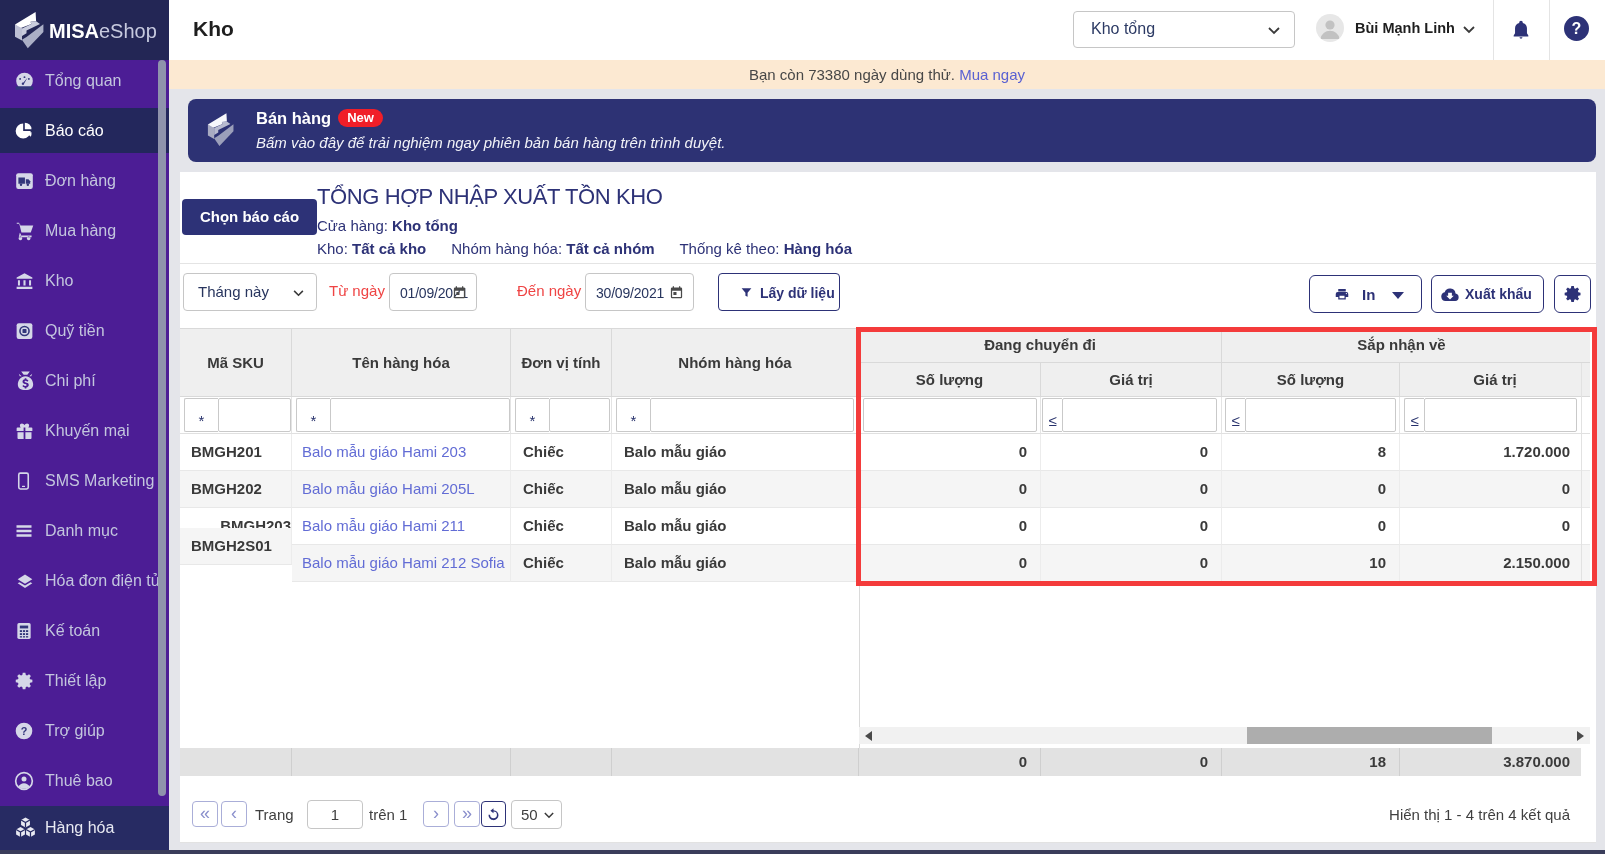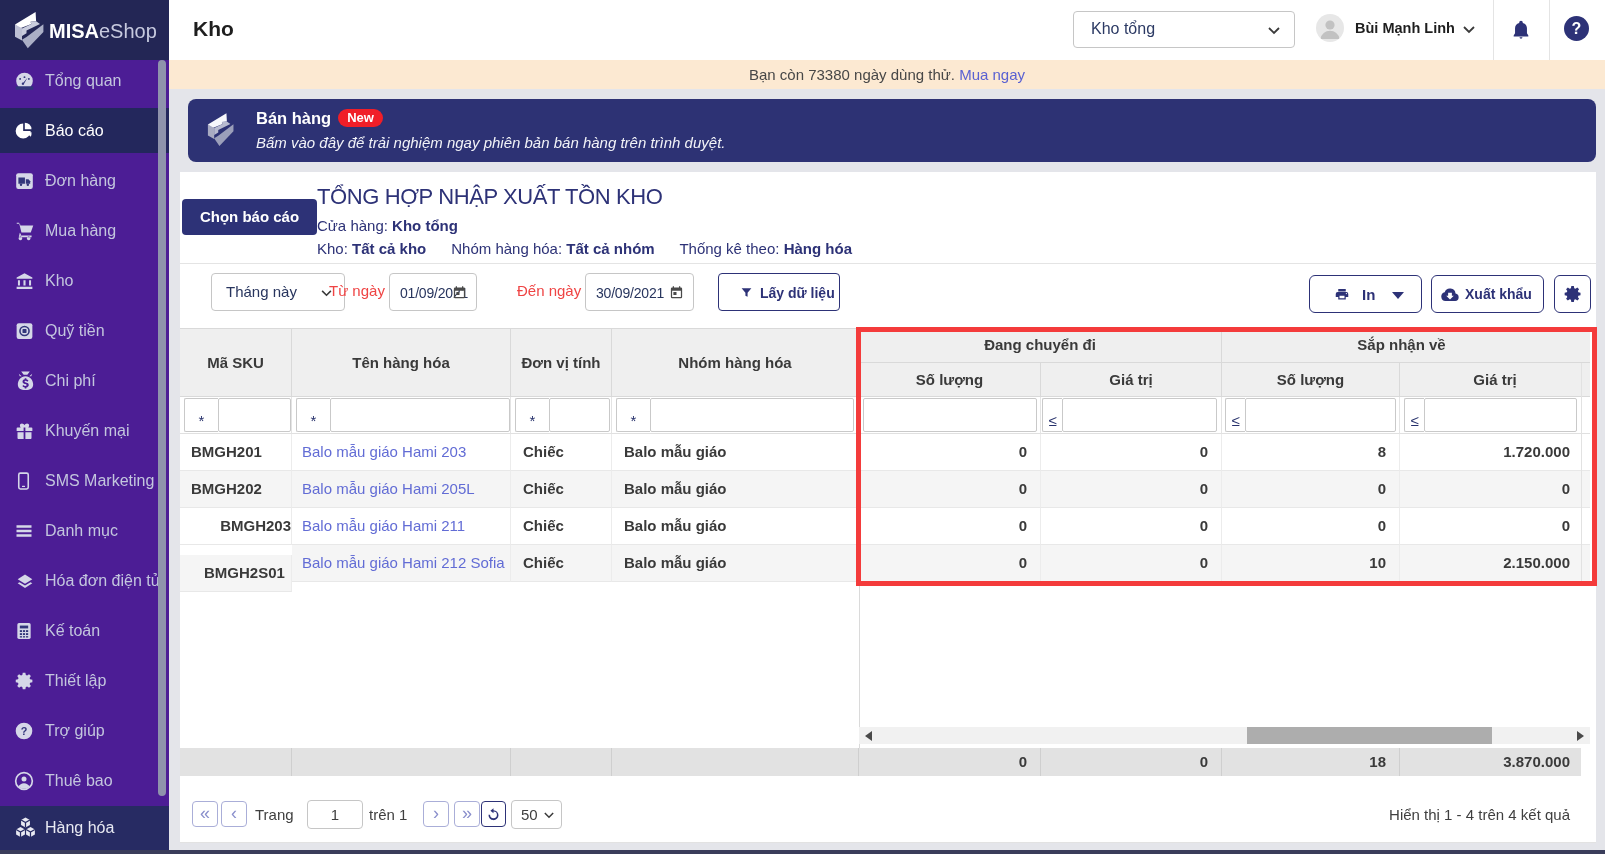--- a/index.html
+++ b/index.html
@@ -40,21 +40,21 @@
 #btnchon { position:absolute; left:2px; top:27px; width:135px; height:36px; line-height:36px; }
 
 #titleblock { position:absolute; left:137px; top:12px; width:1279px; color:#2D3277; }
 #title1 { font-size:22px; letter-spacing:-0.4px; }
 #title2 { font-size:15px; margin-top:7px; }
 #title3 { font-size:15px; margin-top:6px; }
 #titleblock b { font-weight:bold; }
 
 
 .fld { position:absolute; top:101px; height:38px; border:1px solid #C6C6C6; border-radius:4px; background:#fff; font-size:15px; color:#28355E; }
-#fsel { left:3px; width:134px;margin-left:28px; }
+#fsel { left:3px; width:134px; }
 #fsel span { position:absolute; left:14px; top:9px; }
 .flbl { position:absolute; top:110px; font-size:15px; color:#ef4444; }
 .dateinp span { position:absolute; left:10px; top:11px; font-size:14px; letter-spacing:-0.2px; }
 #btnlay { position:absolute; left:538px; top:101px; width:122px; height:38px; border:1px solid #2D3277; border-radius:4px; background:#fff; color:#2D3277; font-weight:bold; font-size:15px; }
 #btnlay span { position:absolute; left:41px; top:11px; white-space:nowrap; font-size:14px; }
 
 .obtn { position:absolute; top:103px; height:38px; border:1px solid #2D3277; border-radius:6px; background:#fff; color:#2D3277; font-weight:bold; font-size:14px; }
 
 
 .cell { position:absolute; overflow:hidden; font-size:15px; color:#3A3A3A; }
@@ -381,21 +381,21 @@
 
   <div class="cell dcell" style="left:0;top:336px;width:112px;height:37px;line-height:36px;padding-left:11px;text-align:right;">BMGH203</div>
   <div class="cell dcell link" style="left:112px;top:336px;width:219px;height:37px;line-height:36px;padding-left:10px;">Balo mẫu giáo Hami 211</div>
   <div class="cell dcell" style="left:331px;top:336px;width:101px;height:37px;line-height:36px;padding-left:12px;">Chiếc</div>
   <div class="cell dcell" style="left:432px;top:336px;width:247px;height:37px;line-height:36px;padding-left:12px;">Balo mẫu giáo</div>
   <div class="cell dcell num" style="left:679px;top:336px;width:182px;height:37px;line-height:36px;padding-right:13px;">0</div>
   <div class="cell dcell num" style="left:861px;top:336px;width:181px;height:37px;line-height:36px;padding-right:13px;">0</div>
   <div class="cell dcell num" style="left:1042px;top:336px;width:178px;height:37px;line-height:36px;padding-right:13px;">0</div>
   <div class="cell dcell num" style="left:1220px;top:336px;width:190px;height:37px;line-height:36px;padding-right:20px;border-right:none;">0</div>
 
-  <div class="cell dcell rowg" style="left:0;top:383px;width:112px;height:37px;line-height:36px;padding-left:24px;">BMGH2S01</div>
+  <div class="cell dcell rowg" style="left:0;top:356px;width:112px;height:37px;line-height:36px;padding-left:11px;">BMGH2S01</div>
   <div class="cell dcell rowg link" style="left:112px;top:373px;width:219px;height:37px;line-height:36px;padding-left:10px;">Balo mẫu giáo Hami 212 Sofia</div>
   <div class="cell dcell rowg" style="left:331px;top:373px;width:101px;height:37px;line-height:36px;padding-left:12px;">Chiếc</div>
   <div class="cell dcell rowg" style="left:432px;top:373px;width:247px;height:37px;line-height:36px;padding-left:12px;">Balo mẫu giáo</div>
   <div class="cell dcell rowg num" style="left:679px;top:373px;width:182px;height:37px;line-height:36px;padding-right:13px;">0</div>
   <div class="cell dcell rowg num" style="left:861px;top:373px;width:181px;height:37px;line-height:36px;padding-right:13px;">0</div>
   <div class="cell dcell rowg num" style="left:1042px;top:373px;width:178px;height:37px;line-height:36px;padding-right:13px;">10</div>
   <div class="cell dcell rowg num" style="left:1220px;top:373px;width:190px;height:37px;line-height:36px;padding-right:20px;border-right:none;">2.150.000</div>
 
   <div style="position:absolute;left:679px;top:156px;width:1px;height:420px;background:#DADADA;"></div>
   <div style="position:absolute;left:1401px;top:191px;width:1px;height:219px;background:#E2E2E2;"></div>

